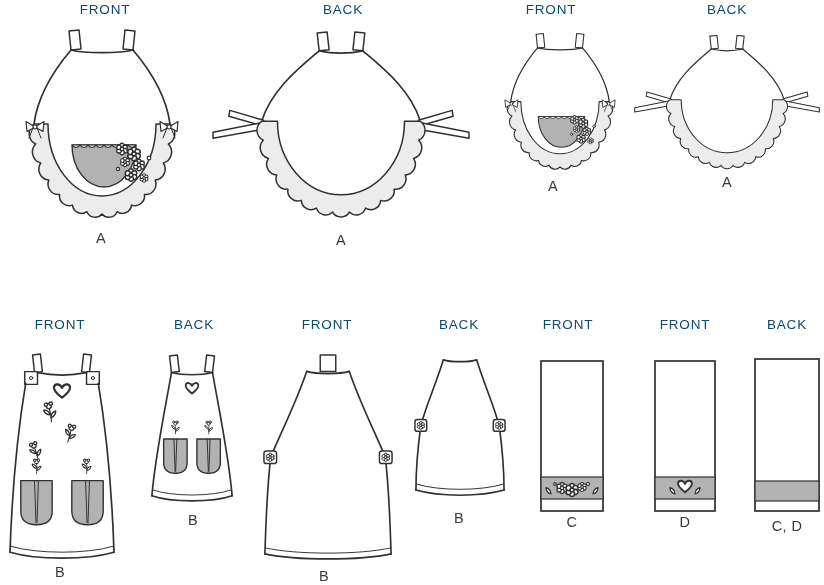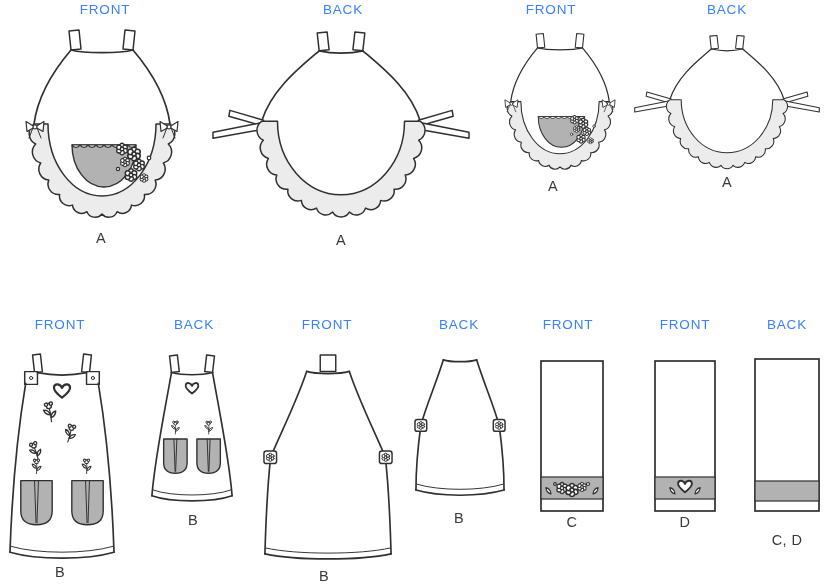--- a/index.html
+++ b/index.html
@@ -1,20 +1,20 @@
 <!DOCTYPE html>
 <html style="--line: #303030; --shade: #b2b2b2; --ruffle: #ececec; --bg: #ffffff;"><head>
 <meta charset="utf-8">
 <style>
   :root { --line:#303030; --shade:#b2b2b2; --ruffle:#ececec; --bg:#ffffff; }
   * { margin:0; padding:0; box-sizing:border-box; }
   body { background:var(--bg); font-family:"Liberation Sans", sans-serif; }
   .board { position:relative; width:824px; height:585px; background:var(--bg); overflow:hidden; }
   .view-header { position:absolute; width:80px; text-align:center; font-size:13.5px;
-                 color:#3b82f6; letter-spacing:.8px; }
+                 color:#0c4a6e; letter-spacing:.8px; }
   .style-label { position:absolute; width:60px; text-align:center; font-size:14.5px;
                  color:#3a3a3a; letter-spacing:.4px; }
   .illo { position:absolute; overflow:visible; }
   .ln  { fill:none; stroke:var(--line); stroke-width:1.7; stroke-linecap:round; stroke-linejoin:round; }
   .lnt { fill:none; stroke:var(--line); stroke-width:1;   stroke-linecap:round; }
   .fw  { fill:#ffffff;      stroke:var(--line); stroke-width:1.5; stroke-linejoin:round; }
   .fg  { fill:var(--shade); stroke:var(--line); stroke-width:1.4; stroke-linejoin:round; }
   .ruf { fill:var(--ruffle);stroke:var(--line); stroke-width:1.5; stroke-linejoin:round; }
   .dec { fill:#ffffff;      stroke:var(--line); stroke-width:1.2; stroke-linejoin:round; stroke-linecap:round; }
   .band{ fill:var(--shade); stroke:var(--line); stroke-width:1.2; }
@@ -234,15 +234,15 @@
     <rect class="box" x="1" y="1" width="64" height="152"></rect>
     <rect class="band" x="1" y="123" width="64" height="20"></rect>
   </svg>
 
   <div class="style-label" style="left:30px;top:564px">B</div>
   <div class="style-label" style="left:163px;top:512px">B</div>
   <div class="style-label" style="left:294px;top:568px">B</div>
   <div class="style-label" style="left:429px;top:510px">B</div>
   <div class="style-label" style="left:542px;top:514px">C</div>
   <div class="style-label" style="left:655px;top:514px">D</div>
-  <div class="style-label" style="left:757px;top:532px">C, D</div>
+  <div class="style-label" style="left:757px;top:518px">C, D</div>
 
 </div>
 
 </body></html>

